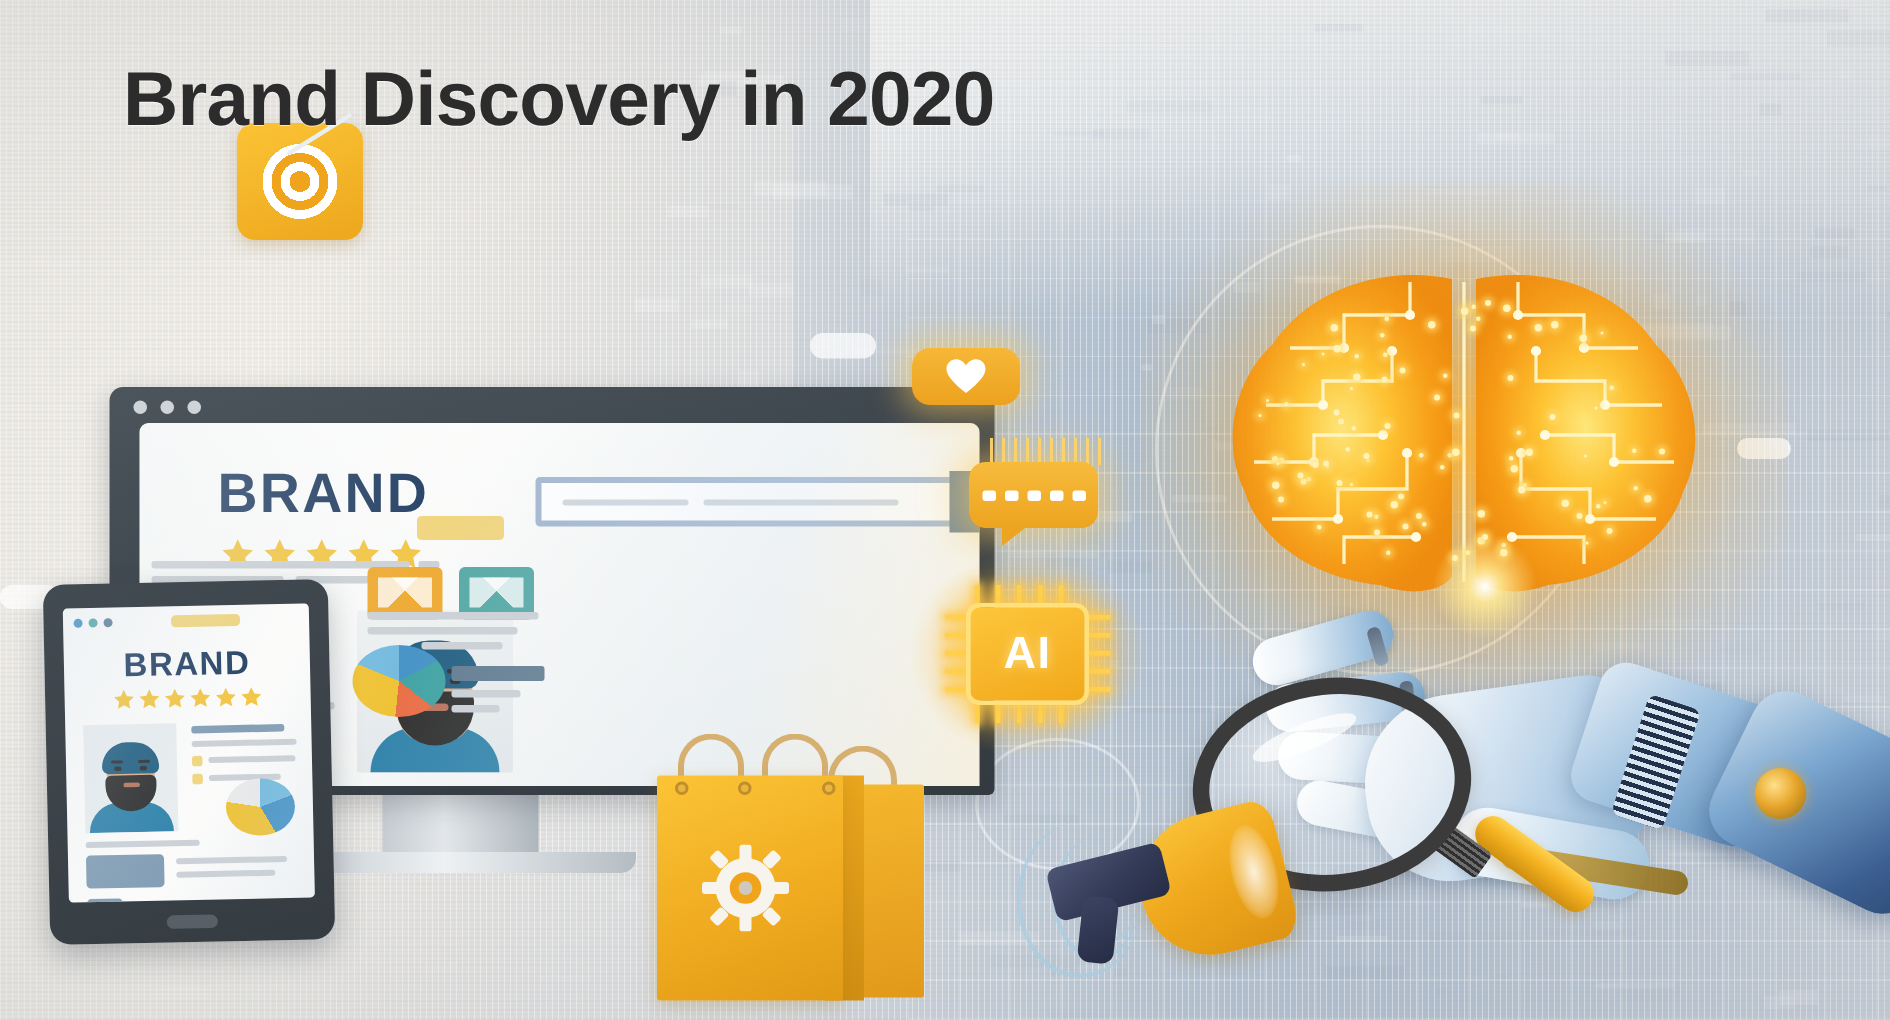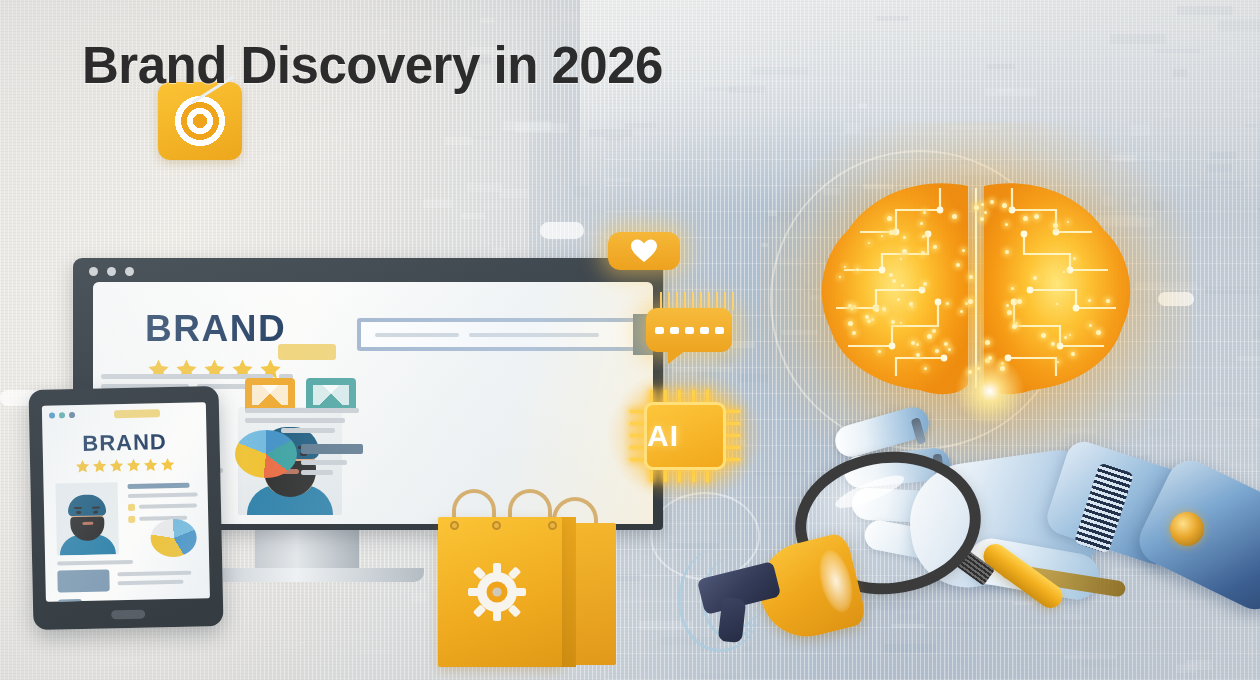--- a/index.html
+++ b/index.html
@@ -189,21 +189,21 @@
     background:repeating-linear-gradient(90deg, rgba(255,214,110,.95) 0 2px, transparent 2px 8px); }
 
   
   .chip-wrap { position:absolute; left:630px; top:390px; width:110px; height:92px; z-index:42; }
   .chip-glow { position:absolute; left:-22px; top:-22px; right:-22px; bottom:-22px;
     background:radial-gradient(ellipse at center, rgba(255,196,60,.72) 0%, rgba(255,186,50,.28) 48%, rgba(255,180,40,0) 72%); }
   .chip {
     position:absolute; left:14px; top:12px; width:82px; height:68px;
     background:linear-gradient(160deg,#fdc63c,#f2a81b);
     border:3px solid #ffe07a; border-radius:9px;
-    display:flex; align-items:center; 
+    display:flex; align-items:center; justify-content:center;
     box-shadow:0 0 18px 4px rgba(255,200,70,.8);
   }
   .chip-label { color:#fff; font-size:30px; font-weight:bold; letter-spacing:1px;
     text-shadow:0 0 8px rgba(255,230,150,.9); }
   .pins { position:absolute; inset:0; }
   .pins i { position:absolute; display:block; background:#ffd34d;
     box-shadow:0 0 6px 2px rgba(255,200,70,.85); }
   .pins i.h { width:16px; height:3px; } .pins i.v { width:3px; height:14px; }
 
   
@@ -571,21 +571,21 @@
 
   <div class="cloud" style="left:540px;top:222px;width:44px;height:17px;"></div>
   <div class="cloud" style="left:1020px;top:268px;width:38px;height:15px;"></div>
   <div class="cloud" style="left:1158px;top:292px;width:36px;height:14px;"></div>
   <div class="cloud" style="left:1146px;top:534px;width:40px;height:15px;"></div>
   <div class="cloud" style="left:0px;top:390px;width:40px;height:16px;"></div>
   <div class="ring" style="left:770px;top:150px;width:300px;height:300px;"></div>
   <div class="ring" style="left:650px;top:492px;width:110px;height:88px;"></div>
 
   <h1 class="title">
-    <span class="l2">Brand Discovery in 2026</span>
+    <span class="l2">Brand Discovery in 2020</span>
   </h1>
 
   <div class="monitor-neck"></div>
   <div class="monitor-base"></div>
 
   <div class="monitor">
     <div class="monitor-frame"></div>
     <div class="monitor-dots">
       <span></span>
       <span></span>

